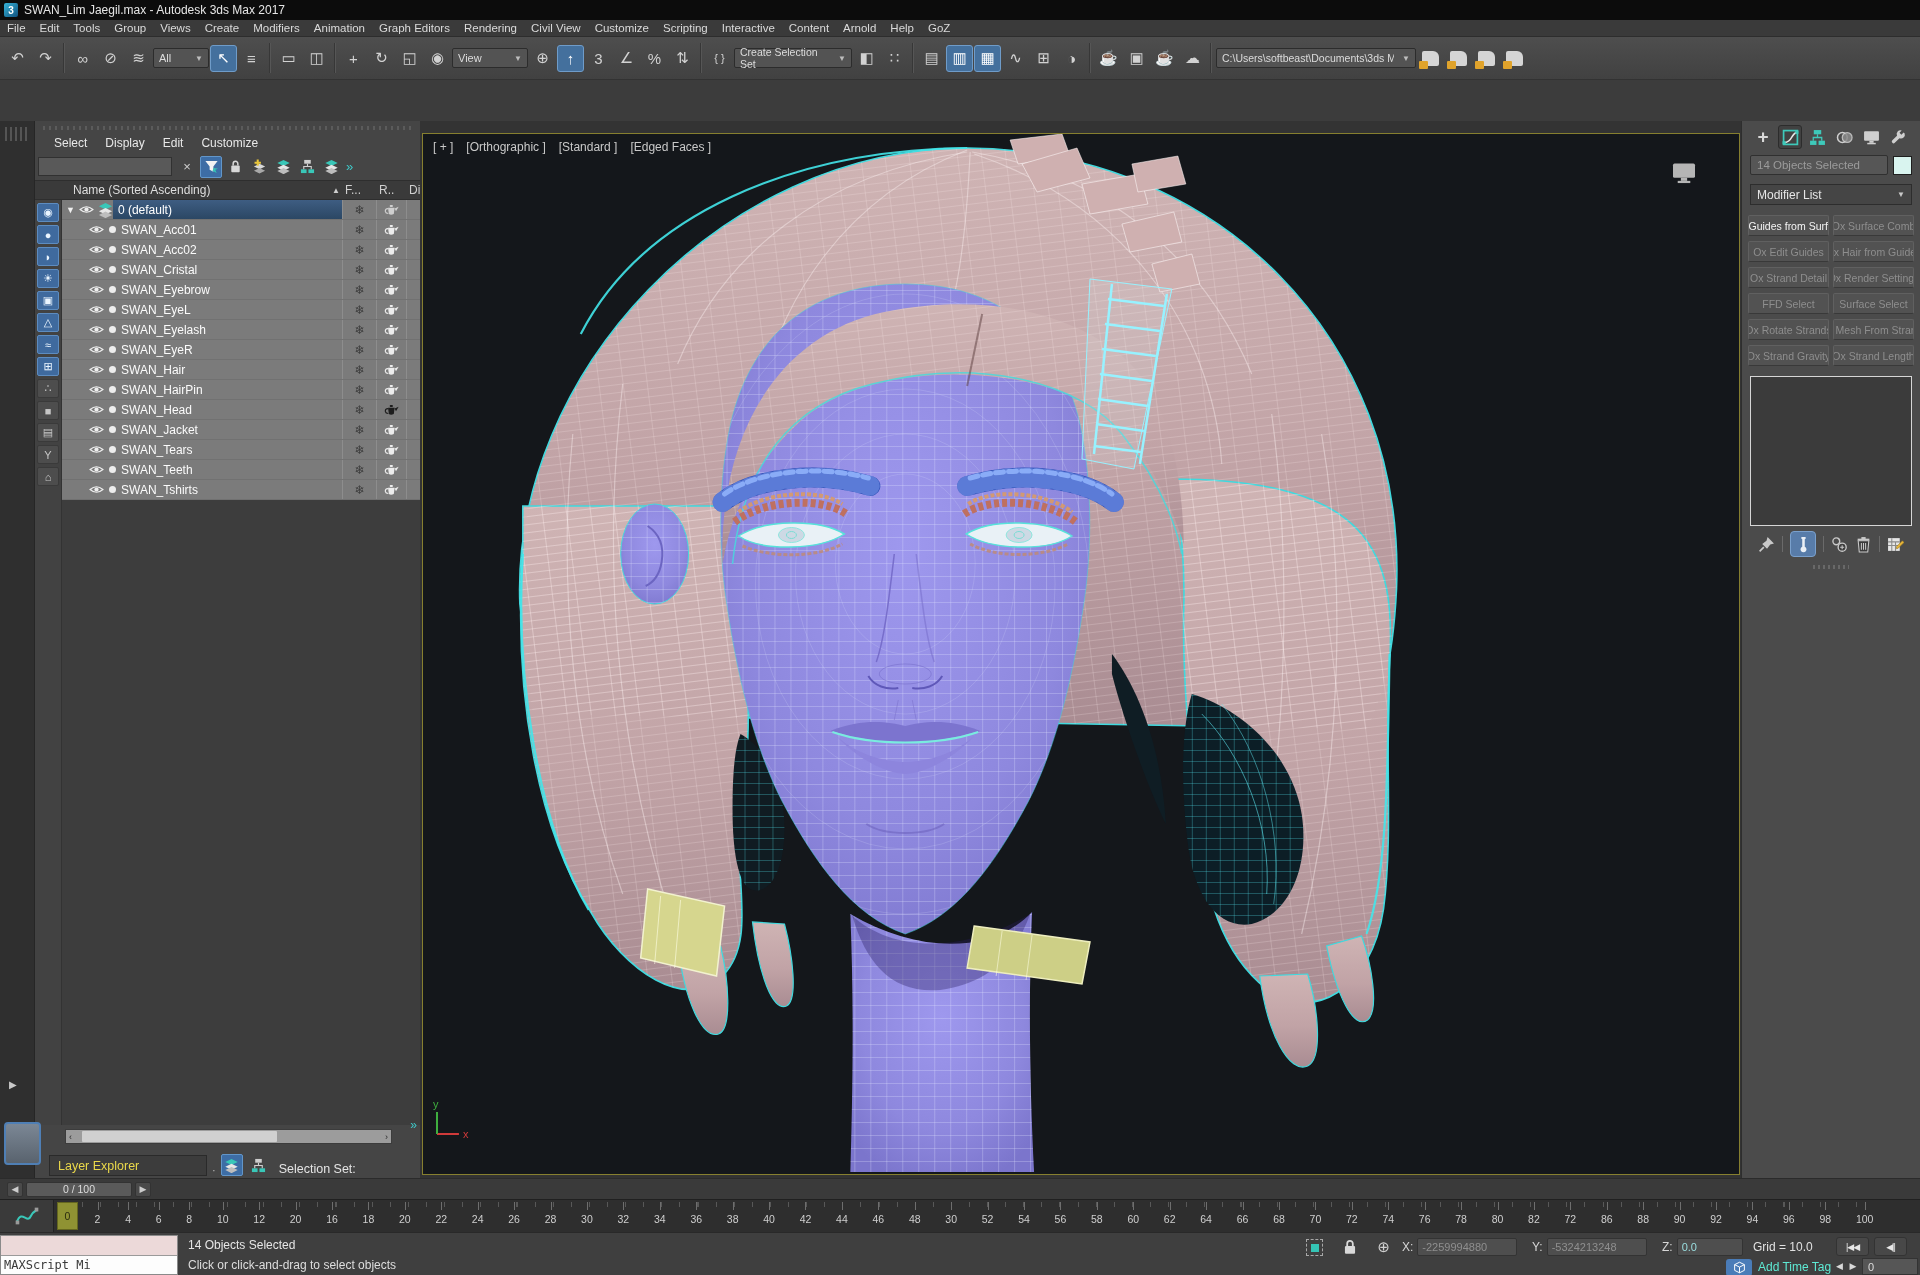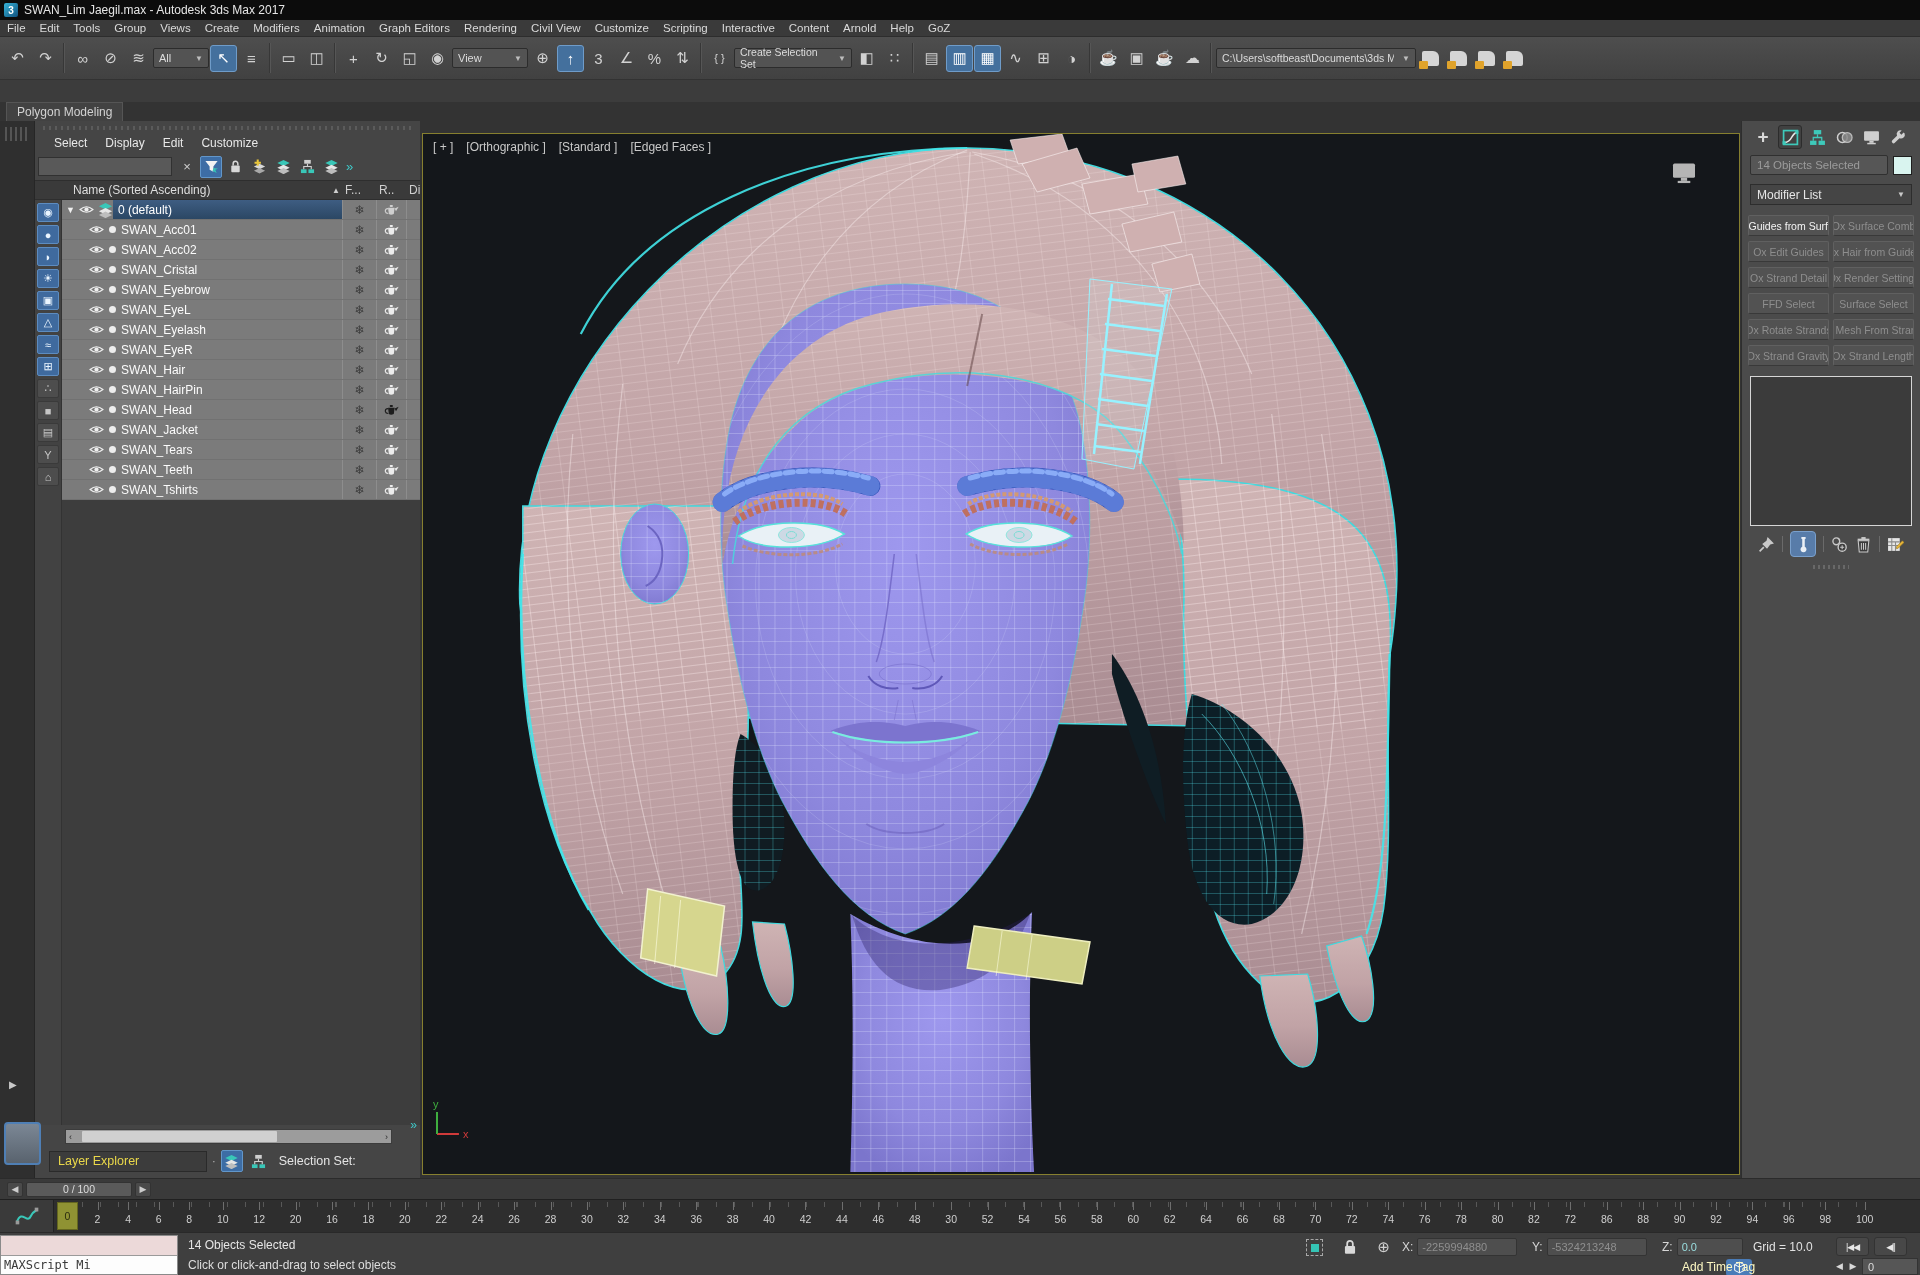--- a/index.html
+++ b/index.html
@@ -68,21 +68,21 @@
   .i-pot.off{color:#1d1d1d}
   .dot{width:7px;height:7px;border-radius:50%;background:#ededed;flex:none}
   .lrow.parent .plabel{flex:1;display:flex;align-items:center;padding-left:5px;background:linear-gradient(#3e5d82,#2b4764);color:#fff}
   .lrow.parent .pfx{display:flex;align-items:center;gap:4px;padding-left:4px}
   .tri{font-size:9px;color:#f0f0f0}
   .i-layers{width:15px;height:16px;flex:none}
   .child-indent{width:16px;flex:none}
   .lp-hscroll{height:15px;margin:4px 28px 2px 30px;background:#9c9c9c;border:1px solid #3c3c3c;position:relative;display:flex;align-items:center;justify-content:space-between;padding:0 3px;font-size:9px;color:#2a2a2a}
   .lp-hscroll .thumb{position:absolute;left:5%;width:60%;top:1px;bottom:1px;background:#d0d0d0;border-radius:1px}
   .lp-hscroll span{position:relative;z-index:1}
-  .lp-footer{height:32px;display:flex;align-items:center;gap:5px;padding:0 6px 2px 14px;position:relative}
+  .lp-footer{height:32px;display:flex;align-items:flex-end;gap:5px;padding:0 6px 2px 14px;position:relative}
   .lp-title-field{width:158px;height:21px;background:#3c3c3c;border:1px solid #2a2a2a;color:#ead84a;font-size:12.5px;display:flex;align-items:center;padding:0 8px}
   .lp-footer .dotsep{color:#bbb;font-size:11px}
   .lp-footer .lab{font-size:12.5px;color:#e4e4e4;margin-left:4px}
   .panel-chev{position:absolute;right:3px;bottom:46px;color:#3fc9c9;font-size:12px}
   .vptab-btn{position:absolute;left:4px;top:1122px;width:37px;height:43px;border:2px solid #4f7fb5;border-radius:4px;background:linear-gradient(#7b8795,#59636e)}
 
   
   .vparea{position:absolute;left:420px;top:121px;width:1321px;height:1057px;background:#333}
   .viewport{position:absolute;left:2px;top:12px;width:1318px;height:1042px;background:#14171b;border:1px solid #867f2f}
   .viewport svg.scene{position:absolute;inset:0;width:100%;height:100%}
@@ -136,21 +136,21 @@
   .sel-region i{width:8px;height:8px;background:#35c4b5}
   .sb-lock{position:absolute;left:1341px;top:5px;width:18px;height:18px}
   .sb-abs{position:absolute;left:1374px;top:4px;width:19px;height:19px;color:#d0d0d0;font-size:15px;display:flex;align-items:center;justify-content:center}
   .coord{position:absolute;top:5px;display:flex;align-items:center;gap:4px;color:#d6d6d6}
   .coord .cf{height:18px;background:#4e4e4e;border:1px solid #333;border-radius:2px;color:#8f8f8f;font-size:11px;display:flex;align-items:center;padding:0 4px;overflow:hidden;white-space:nowrap}
   .coord .cf.teal{color:#9adfe0}
   .grid-label{position:absolute;left:1753px;top:7px;color:#e2e2e2}
   .pbtn{position:absolute;top:4px;width:33px;height:19px;background:#484848;border:1px solid #333;border-radius:3px;color:#e8e8e8;font-size:9px;display:flex;align-items:center;justify-content:center;letter-spacing:-1px}
   .cube-btn{position:absolute;left:1726px;top:26px;width:26px;height:17px;background:#4a7cb8;border-radius:3px;display:flex;align-items:center;justify-content:center}
   .cube-btn svg{width:13px;height:13px}
-  .att-label{position:absolute;left:1682px;top:27px;color:#fef9c3}
+  .att-label{position:absolute;left:1758px;top:27px;color:#5eead4}
   .spin{position:absolute;left:1836px;top:28px;color:#d8d8d8;font-size:9px;letter-spacing:2px}
   .frame-field{position:absolute;left:1862px;top:25px;width:56px;height:17px;background:#565656;border:1px solid #333;color:#ddd;font-size:11px;display:flex;align-items:center;padding-left:5px}
 </style>
 </head>
 <body>
 
 <svg width="0" height="0" style="position:absolute">
   <defs>
     <symbol id="s-eye" viewBox="0 0 16 12">
         <path d="M1 6 Q8 0 15 6 Q8 12 1 6Z" fill="none" stroke="currentColor" stroke-width="1.3"></path>
@@ -413,23 +413,20 @@
     <span class="tfield" style="width:200px">
         <span style="font-size:10.5px;overflow:hidden;white-space:nowrap">C:\Users\softbeast\Documents\3ds Max 2020</span>
         <span class="arr">▼</span>
       </span>
     <span class="scroll-ic"></span>
     <span class="scroll-ic"></span>
     <span class="scroll-ic"></span>
     <span class="scroll-ic"></span>
   </div>
 
-  <div class="ribbonsub">
-    <span class="polytab">Polygon Modeling</span>
-  </div>
 
   <div class="leftstrip">
     <span class="strip-arrow">▶</span>
   </div>
 
   <div class="lpanel">
     <div class="lp-grip"></div>
     <div class="lp-menu">
       <span>Select</span>
         <span>Display</span>

